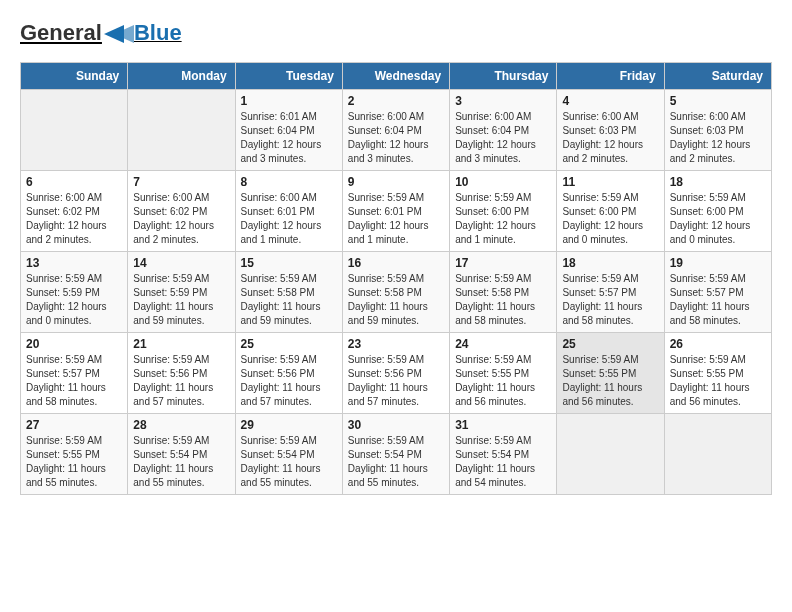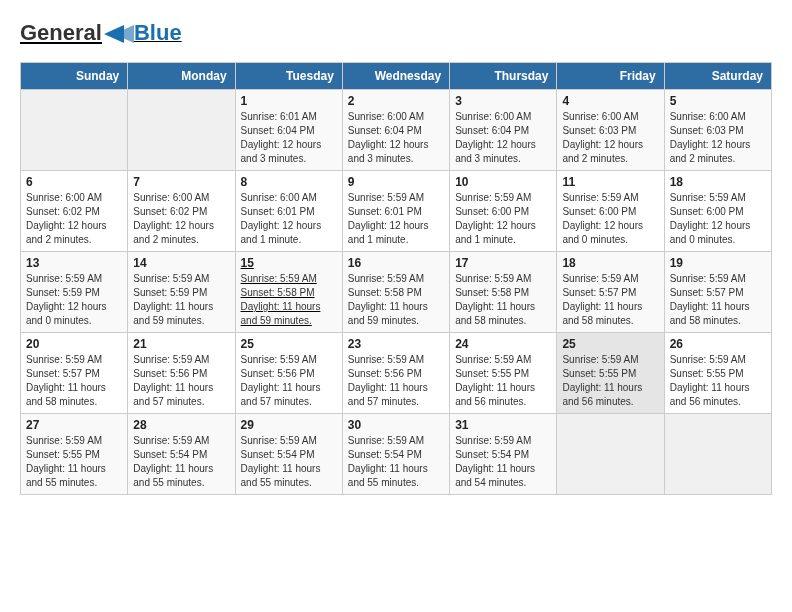--- a/index.html
+++ b/index.html
@@ -197,21 +197,21 @@
           <div class="day-info">Sunrise: 5:59 AM
 Sunset: 5:59 PM
 Daylight: 12 hours and 0 minutes.</div>
         </td>
         <td style="background: rgb(249, 249, 249);">
           <span class="day-num">14</span>
           <div class="day-info">Sunrise: 5:59 AM
 Sunset: 5:59 PM
 Daylight: 11 hours and 59 minutes.</div>
         </td>
-        <td style="background: rgb(249, 249, 249); text-decoration: underline;">
+        <td style="background: rgb(249, 249, 249);">
           <span class="day-num">15</span>
           <div class="day-info">Sunrise: 5:59 AM
 Sunset: 5:58 PM
 Daylight: 11 hours and 59 minutes.</div>
         </td>
         <td style="background: rgb(249, 249, 249);">
           <span class="day-num">16</span>
           <div class="day-info">Sunrise: 5:59 AM
 Sunset: 5:58 PM
 Daylight: 11 hours and 59 minutes.</div>

